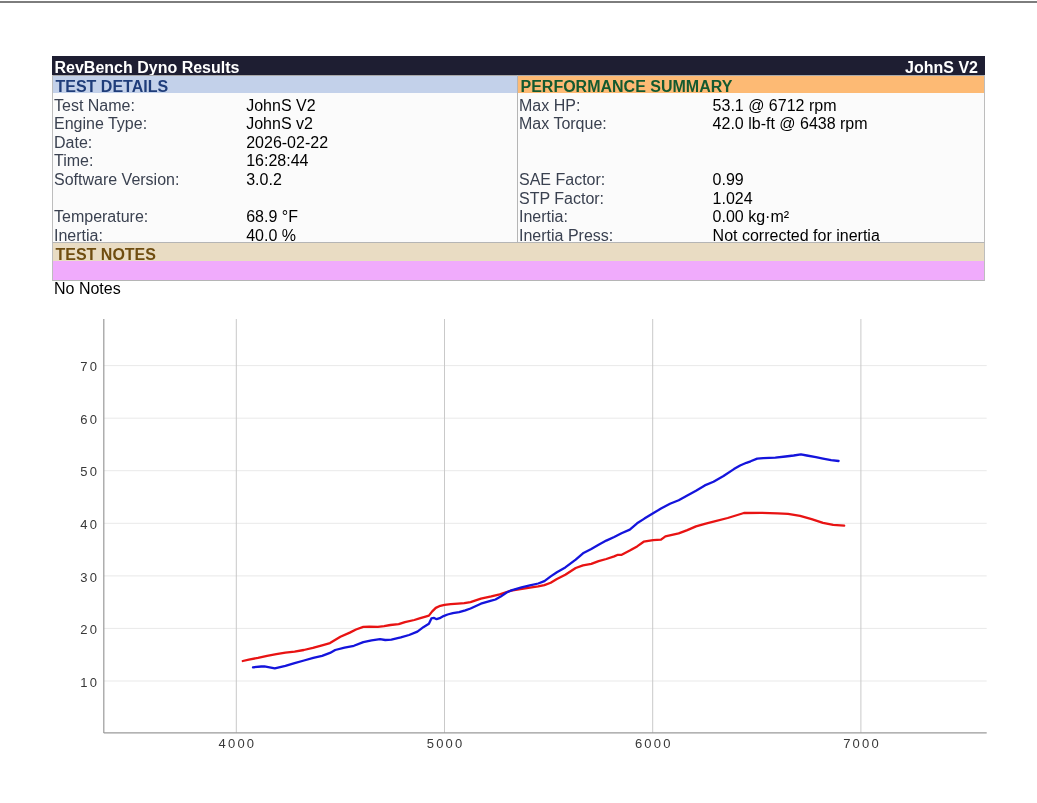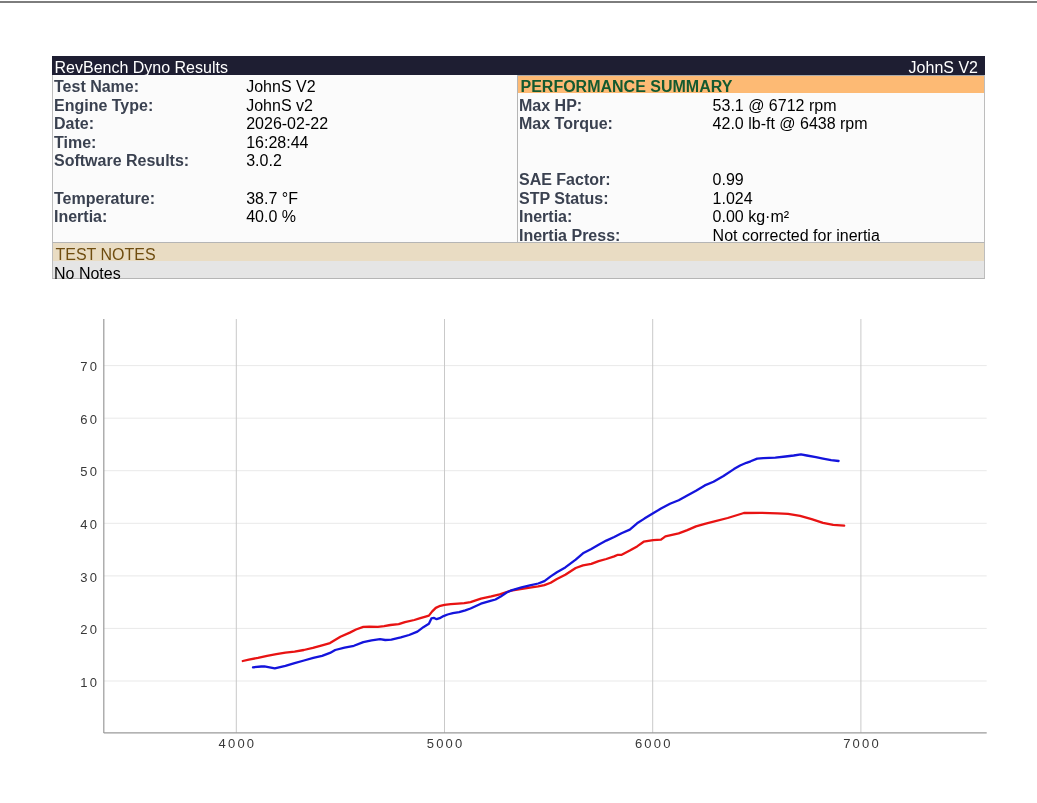--- a/index.html
+++ b/index.html
@@ -1,58 +1,59 @@
 <!DOCTYPE html>
 <html><head><meta charset="utf-8"><style>
 *{margin:0;padding:0;box-sizing:border-box}
 body{width:1037px;height:803px;background:#fff;font-family:"Liberation Sans",sans-serif;position:relative;overflow:hidden}
 #toprule{position:absolute;left:0;top:1px;width:1037px;height:1.6px;background:#7d7d7d}
 #tbl{position:absolute;left:52px;top:56px;width:933px;font-size:16px;line-height:18.615px;color:#000}
-.bar{background:#1e1e32;color:#fff;font-weight:normal;height:18.615px;padding:2.9px 7px 0 2.5px;display:flex;justify-content:space-between;white-space:nowrap}
+.bar{background:#1e1e32;color:#fff;font-weight:bold;height:18.615px;padding:2.9px 7px 0 2.5px;display:flex;justify-content:space-between;white-space:nowrap}
 #cols{display:flex;background:#fbfbfb;border-left:1px solid #bdbdbd;border-right:1px solid #bdbdbd}
 #lcol{width:465px;border-right:1.3px solid #b5b5b5}
 #rcol{flex:1}
 .sh{height:18.615px;font-weight:bold;padding-top:2.9px;padding-left:2.5px;box-shadow:inset 0 1px 0 #a8a8a8}
 #lcol .sh{background:#c3d1ea;color:#1f3d7a}
 #rcol .sh{background:#fdba74;color:#14592f}
 .r{height:18.615px;white-space:nowrap;padding-top:3.4px}
 #lcol .r{padding-left:1px}
 #rcol .r{padding-left:1px}
-.l{display:inline-block;font-weight:bold;color:#3a4150}
+.l{display:inline-block;font-weight:normal;color:#3a4150}
 #lcol .l{width:192.2px}
 #rcol .l{width:193.6px}
-#notesbar{height:18.615px;background:#e9dcc3;color:#6f4d10;font-weight:normal;padding-top:2.9px;padding-left:2.5px;border-top:1px solid #b5b5b5;border-left:1px solid #bdbdbd;border-right:1px solid #bdbdbd}
-#notes{height:18.615px;background:#e5e5e5;padding-top:4px;padding-left:1px;border-left:1px solid #bdbdbd;border-right:1px solid #bdbdbd;border-bottom:1.3px solid #b5b5b5}
+#notesbar{height:18.615px;background:#e9dcc3;color:#6f4d10;font-weight:bold;padding-top:2.9px;padding-left:2.5px;border-top:1px solid #b5b5b5;border-left:1px solid #bdbdbd;border-right:1px solid #bdbdbd}
+#notes{height:18.615px;background:#f0abfc;padding-top:19px;padding-left:1px;border-left:1px solid #bdbdbd;border-right:1px solid #bdbdbd;border-bottom:1.3px solid #b5b5b5}
 .tk{font-size:13px;letter-spacing:2.2px;fill:#383838;font-family:"Liberation Sans",sans-serif}
 </style></head><body>
 <div id="toprule"></div>
 <div id="tbl">
 <div class="bar">
       <span>RevBench Dyno Results</span>
       <span>JohnS V2</span>
     </div>
 <div id="cols">
 <div id="lcol">
+        <div class="sh">TEST DETAILS</div>
         <div class="r"><span class="l">Test Name:</span><span class="v">JohnS V2</span></div>
         <div class="r"><span class="l">Engine Type:</span><span class="v">JohnS v2</span></div>
         <div class="r"><span class="l">Date:</span><span class="v">2026-02-22</span></div>
         <div class="r"><span class="l">Time:</span><span class="v">16:28:44</span></div>
-        <div class="r"><span class="l">Software Results:</span><span class="v">3.0.2</span></div>
+        <div class="r"><span class="l">Software Version:</span><span class="v">3.0.2</span></div>
         <div class="r"><span class="l"></span><span class="v"></span></div>
-        <div class="r"><span class="l">Temperature:</span><span class="v">38.7 °F</span></div>
+        <div class="r"><span class="l">Temperature:</span><span class="v">68.9 °F</span></div>
         <div class="r"><span class="l">Inertia:</span><span class="v">40.0 %</span></div>
       </div>
 <div id="rcol">
         <div class="sh">PERFORMANCE SUMMARY</div>
         <div class="r"><span class="l">Max HP:</span><span class="v">53.1 @ 6712 rpm</span></div>
         <div class="r"><span class="l">Max Torque:</span><span class="v">42.0 lb-ft @ 6438 rpm</span></div>
         <div class="r"><span class="l"></span><span class="v"></span></div>
         <div class="r"><span class="l"></span><span class="v"></span></div>
         <div class="r"><span class="l">SAE Factor:</span><span class="v">0.99</span></div>
-        <div class="r"><span class="l">STP Status:</span><span class="v">1.024</span></div>
+        <div class="r"><span class="l">STP Factor:</span><span class="v">1.024</span></div>
         <div class="r"><span class="l">Inertia:</span><span class="v">0.00 kg·m²</span></div>
         <div class="r"><span class="l">Inertia Press:</span><span class="v">Not corrected for inertia</span></div>
       </div>
 </div>
 <div id="notesbar">TEST NOTES</div>
 <div id="notes">No Notes</div>
 </div>
 <svg width="1037" height="803" viewBox="0 0 1037 803" style="position:absolute;left:0;top:0">
 <line x1="103.8" y1="681.0" x2="986.7" y2="681.0" stroke="#e9e9e9" stroke-width="1"></line>
     <line x1="103.8" y1="628.4" x2="986.7" y2="628.4" stroke="#e9e9e9" stroke-width="1"></line>

